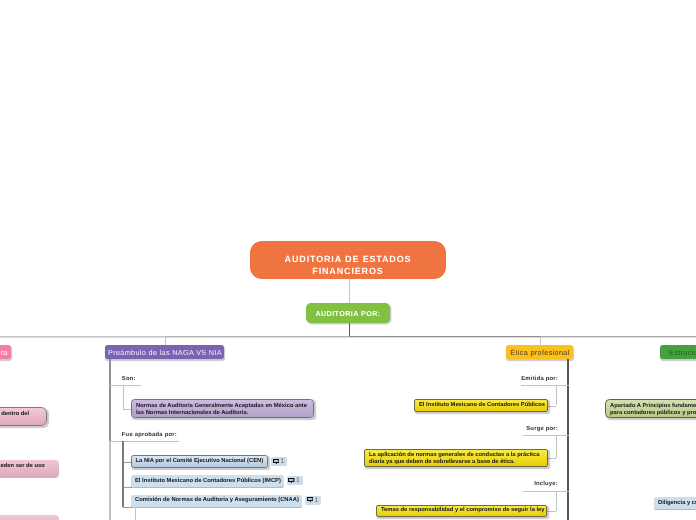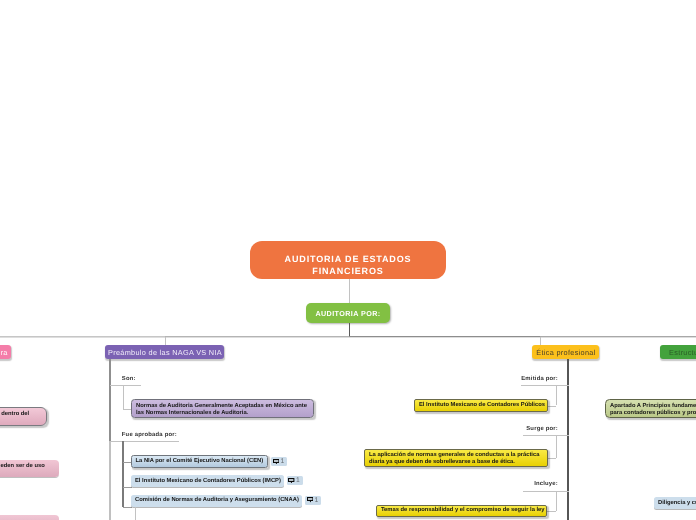--- a/index.html
+++ b/index.html
@@ -87,21 +87,21 @@
   <div class="topic" id="topic-pink" style="left:-52px;top:345px;width:63px;background:#f47da9;color:#ffffff;justify-content:flex-end;padding-left:0;padding-right:3.4px;">
       <span>ra</span>
     </div>
 
   <div class="ln v lt" style="left:164.5px;top:337px;height:9px;"></div>
   <div class="topic" id="topic-nia" style="left:105px;top:345px;width:119px;background:#7b62b3;color:#f2eefb;">
       <span>Preámbulo de las NAGA VS NIA</span>
     </div>
 
   <div class="ln v lt" style="left:539.5px;top:337px;height:9px;"></div>
-  <div class="topic" id="topic-etica" style="left:532px;top:345px;width:67px;background:#fcc01c;color:#4a4028;">
+  <div class="topic" id="topic-etica" style="left:506px;top:345px;width:67px;background:#fcc01c;color:#4a4028;">
       <span>Ética profesional</span>
     </div>
 
   <div class="topic" id="topic-estruct" style="left:660px;top:345px;width:74px;background:#43a23c;color:#2a5c27;justify-content:flex-start;padding-left:9px;">
       <span>Estructura</span>
     </div>
 
   <div class="leaf pinkb" style="left:-66px;top:407px;width:113.2px;height:19px;justify-content:flex-end;padding-right:17px;align-items:flex-start;padding-top:2.6px;"><span>dentro del</span></div>
   <div class="leaf pinkf" style="left:-66px;top:459.5px;width:125.2px;height:17.5px;justify-content:flex-end;padding-right:14.5px;align-items:flex-start;padding-top:3.6px;"><span>eden ser de uso</span></div>
   <div class="leaf pinkf" style="left:-66px;top:514.5px;width:125.2px;height:17.5px;"><span></span></div>

